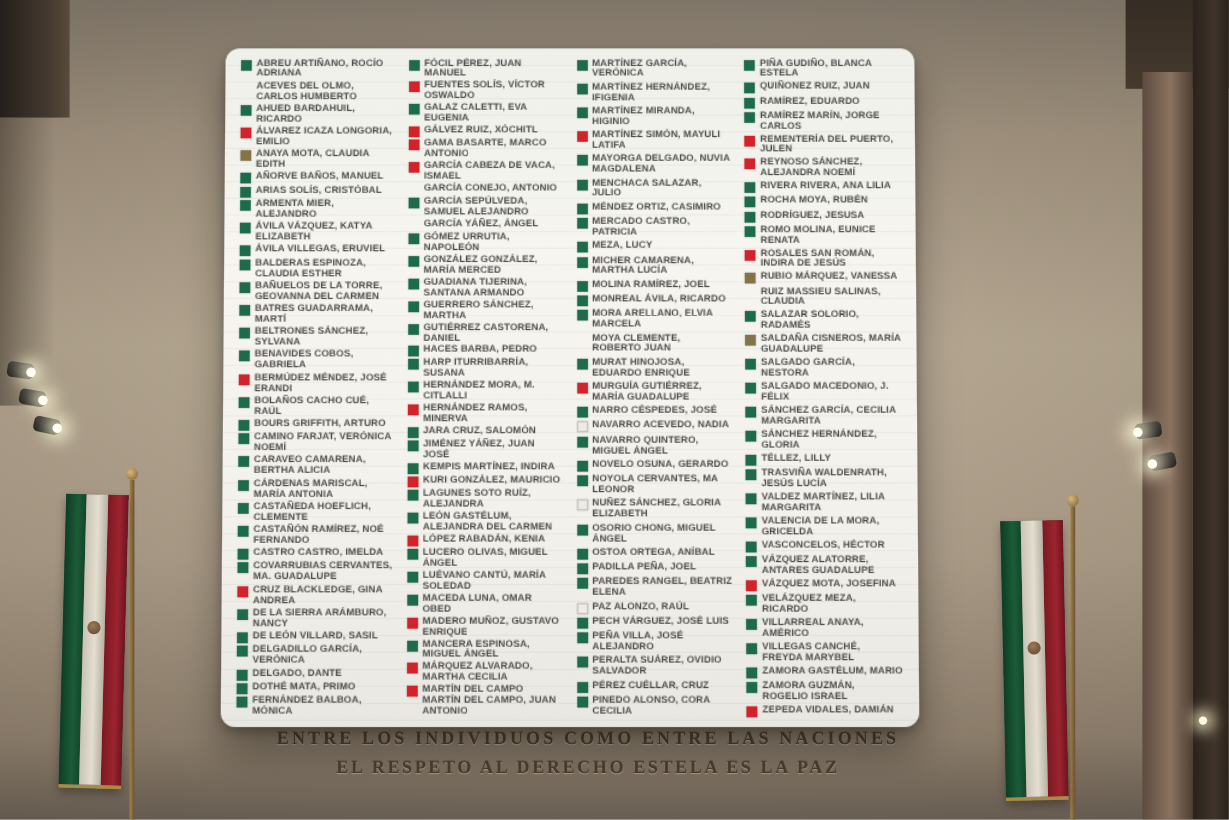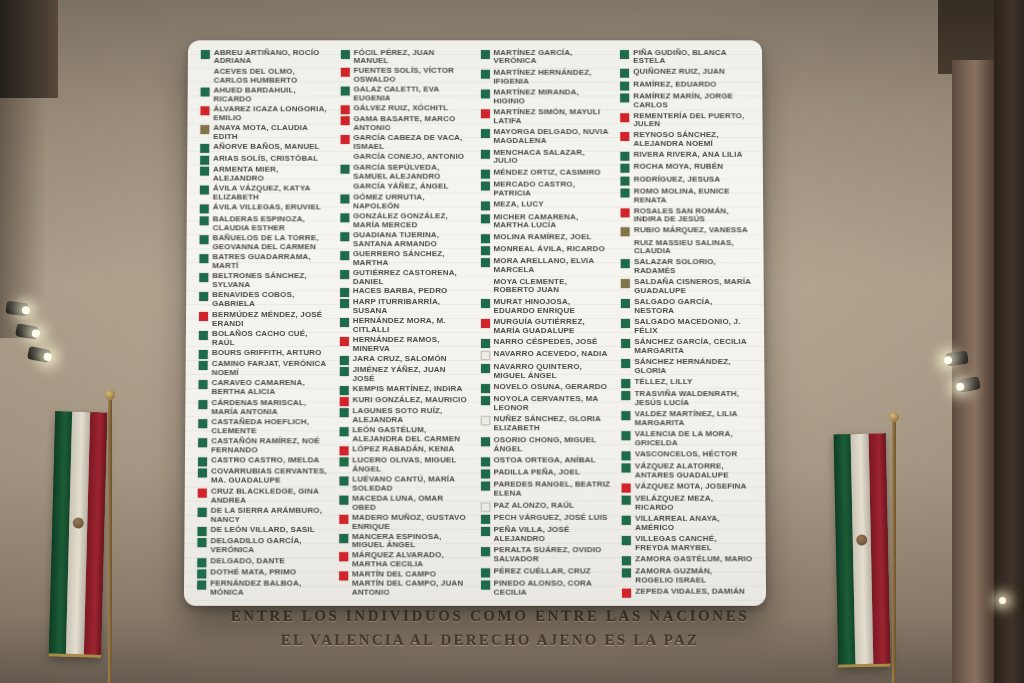--- a/index.html
+++ b/index.html
@@ -108,21 +108,21 @@
   <span class="cloth" style="height:230px;transform:rotate(-1.2deg);">
     <span class="stripe s-green"></span>
     <span class="stripe s-white">
         <span class="eagle-dot"></span>
       </span>
     <span class="stripe s-red"></span>
   </span>
 </div>
 
 <div class="abs wall-quote l1">ENTRE LOS INDIVIDUOS COMO ENTRE LAS NACIONES</div>
-<div class="abs wall-quote l2">EL VALENCIA AL DERECHO AJENO ES LA PAZ</div>
+<div class="abs wall-quote l2">EL RESPETO AL DERECHO ESTELA ES LA PAZ</div>
 
 <div class="abs board">
   <div class="board-header">
     <div class="seal-panel">
       <svg class="seal-svg" viewBox="0 0 80 80">
         <circle cx="40" cy="40" r="36" fill="#ffffff" stroke="#4a4a48" stroke-width="2.5"></circle>
         <circle cx="40" cy="40" r="29" fill="none" stroke="#5a5a56" stroke-width="1.5" stroke-dasharray="2.5 2.5"></circle>
         <path d="M19 44 Q27 26 39 34 Q46 22 58 30 Q62 38 54 46 Q46 53 39 51 Q27 54 19 44 Z" fill="#57504a"></path>
         <path d="M27 54 Q40 63 53 54" stroke="#57504a" stroke-width="3" fill="none"></path>
         <path d="M31 58 Q40 64 49 58" stroke="#6a635c" stroke-width="2" fill="none"></path>

